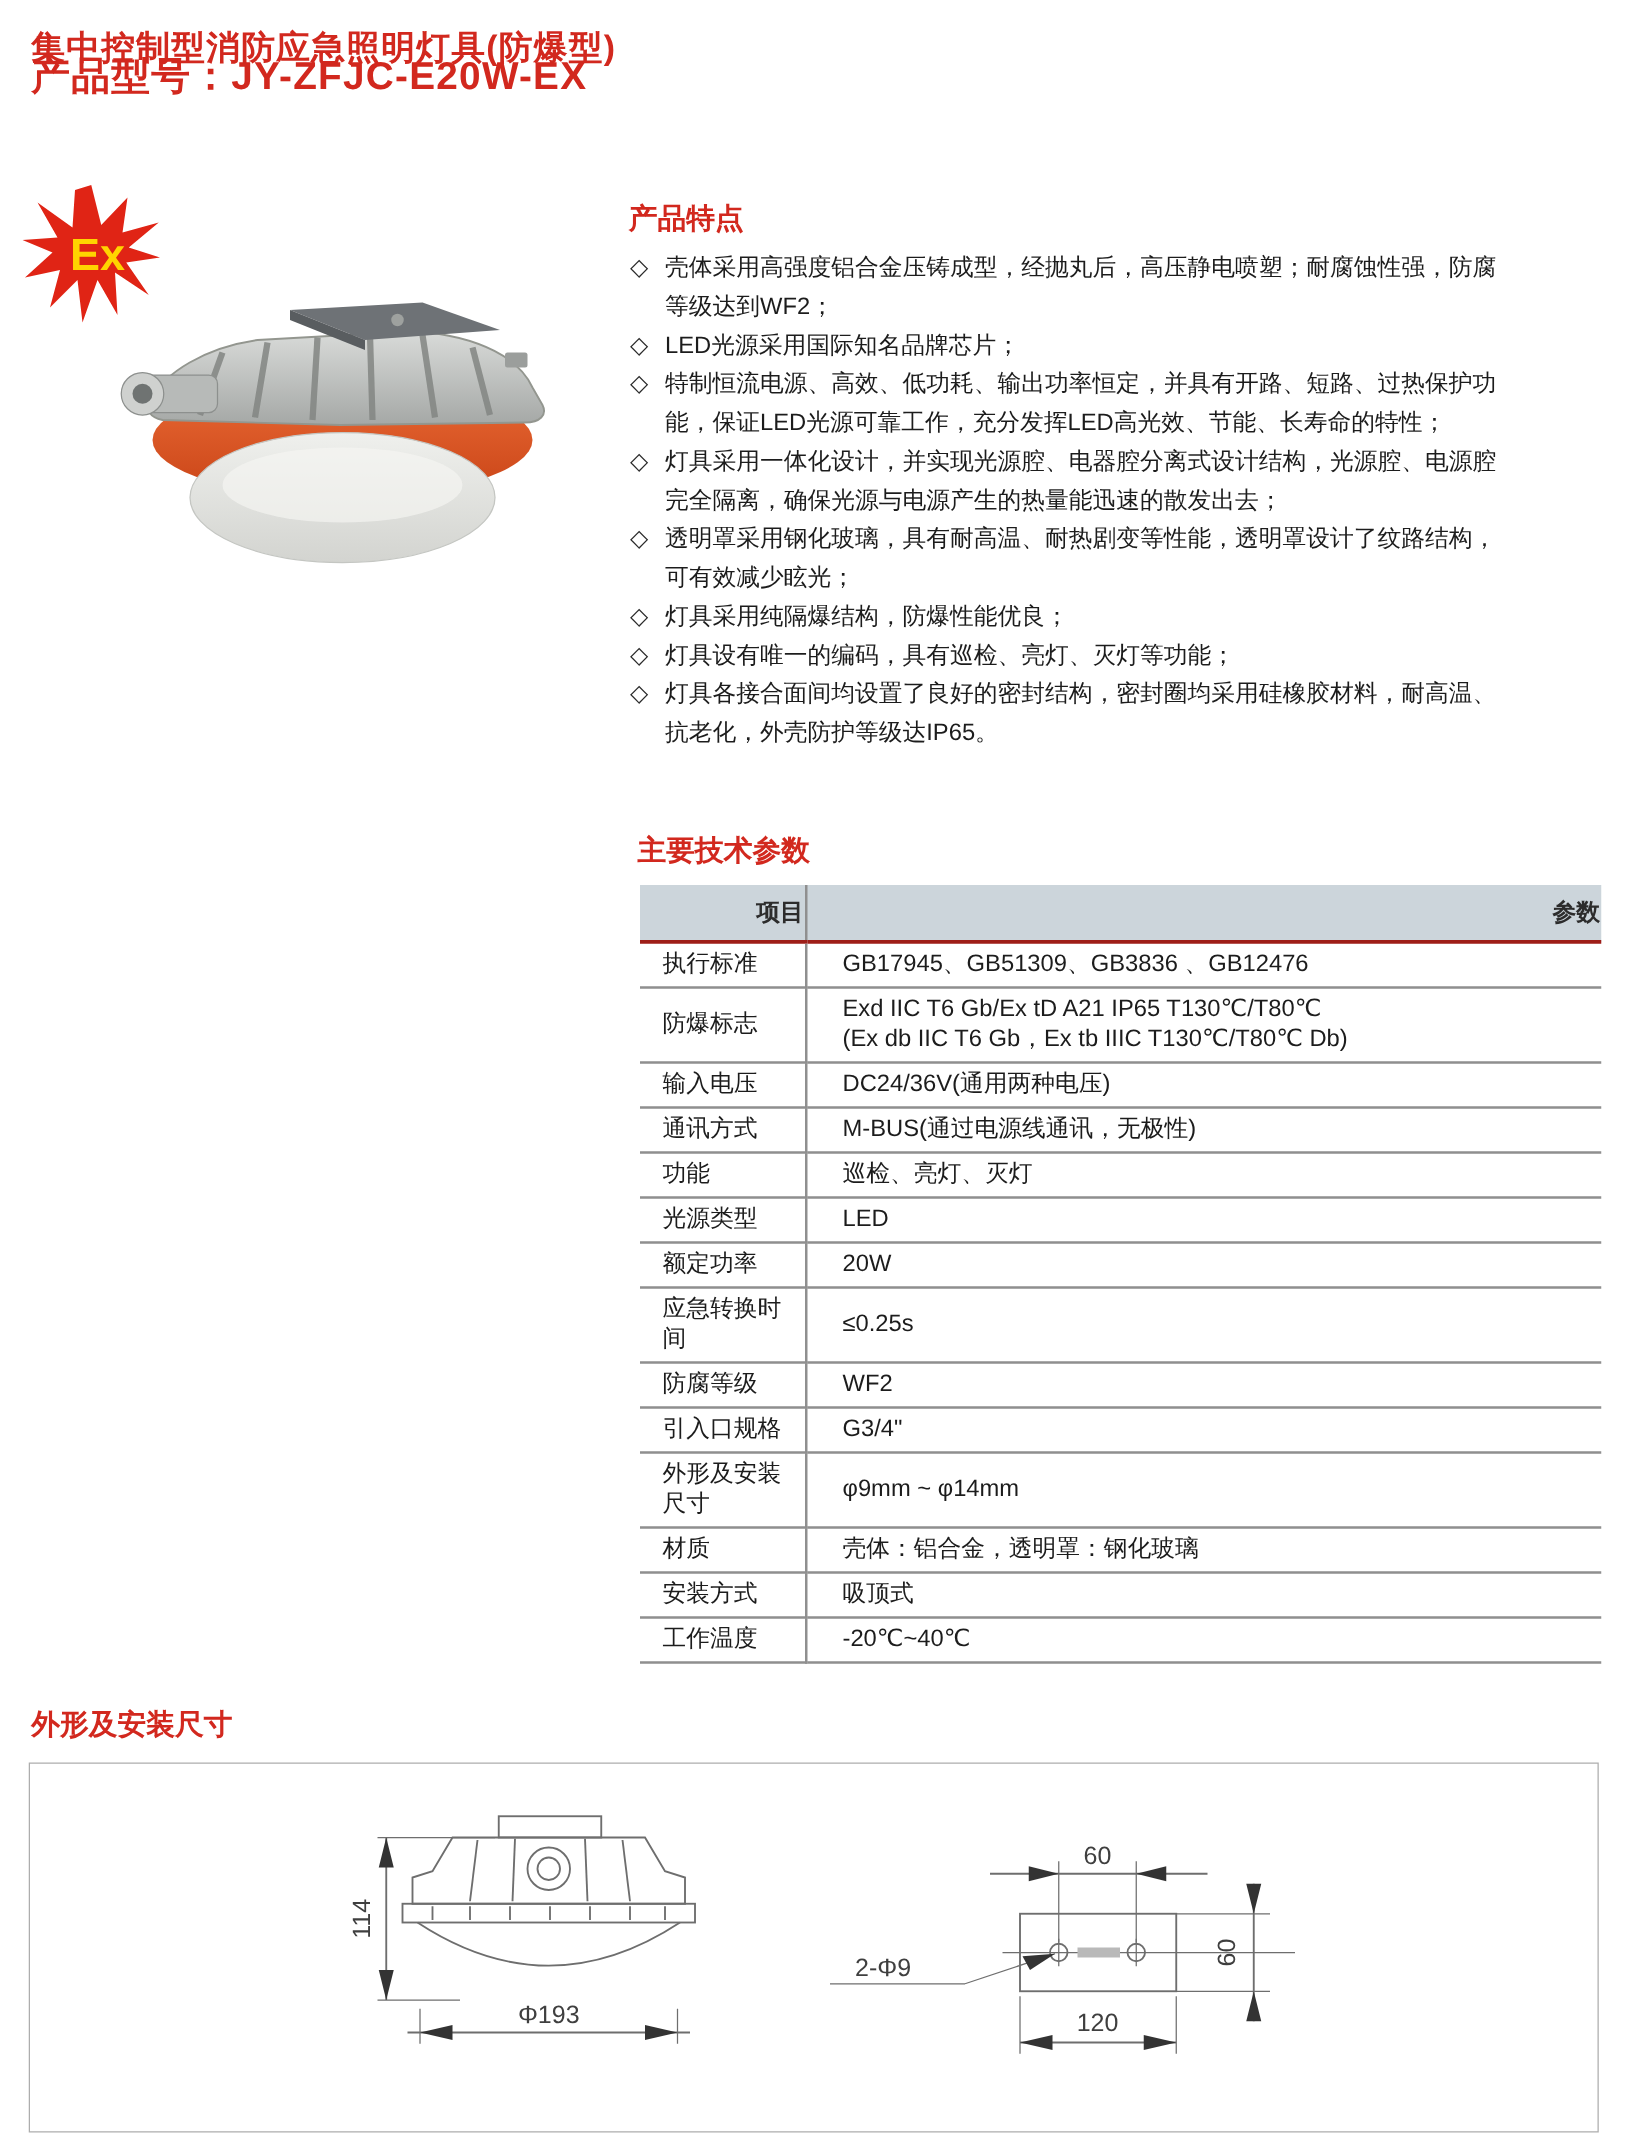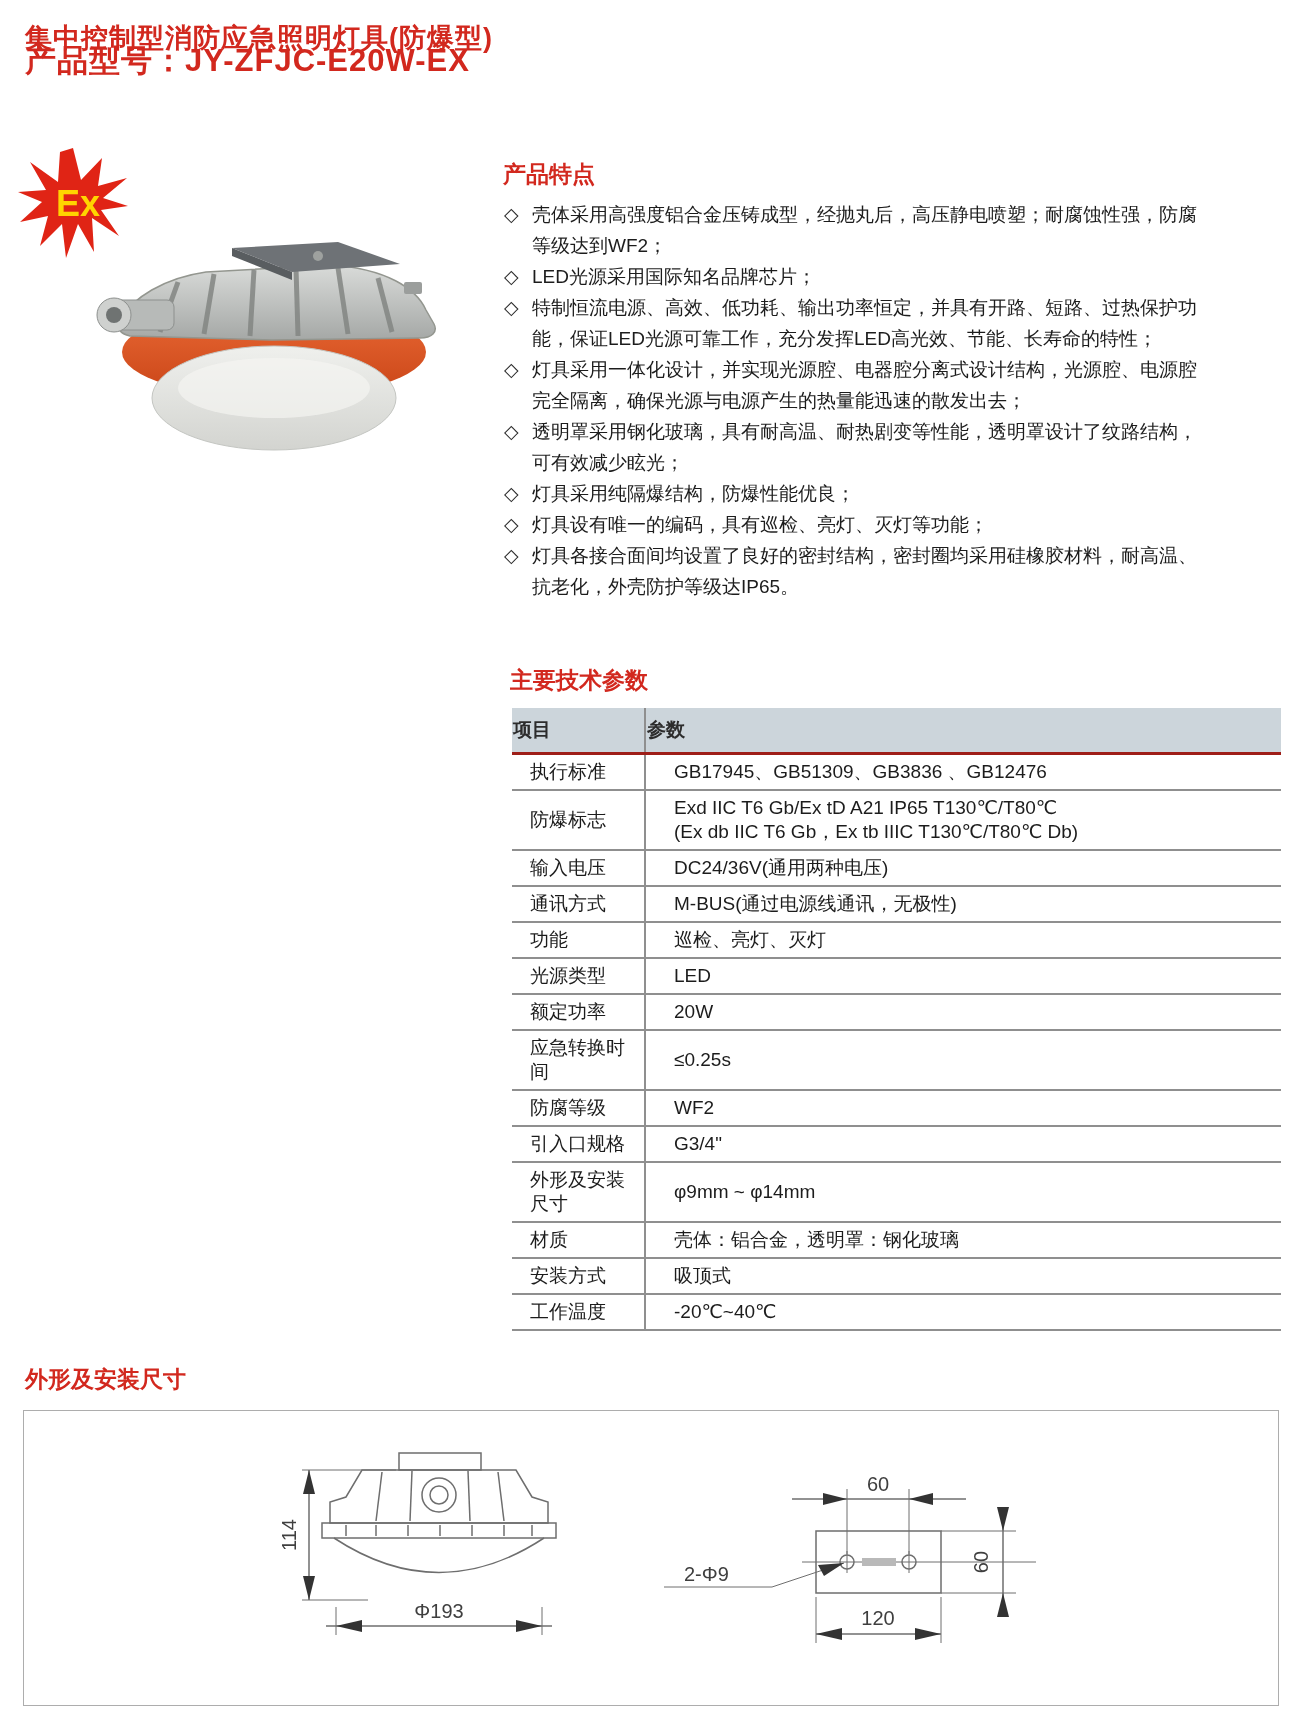--- a/index.html
+++ b/index.html
@@ -20,21 +20,21 @@
   .sec-heading{font-size:23px;font-weight:bold;color:#d2281e;margin:0 0 9px 0;}
   .feature-list{list-style:none;margin:0;padding:0;font-size:19px;line-height:31px;color:#1c1c1c;}
   .feature-list li{position:relative;padding-left:29px;}
   .feature-list .marker{position:absolute;left:1px;top:0;color:#2a2a2a;}
 
   
   .specs{left:512px;top:626px;width:770px;margin-top:39px;}
   .specs .sec-heading{margin-left:-2px;}
   table.spec{border-collapse:collapse;width:769px;margin-top:12px;table-layout:fixed;font-size:19px;}
   table.spec th{background:#ccd5db;height:42px;font-weight:600;color:#2c2c2c;
-                border-bottom:3px solid #9e1e18;text-align:left;font-family:Liberation Serif, serif;}
+                border-bottom:3px solid #9e1e18;text-align:right;font-family:Liberation Serif, serif;}
   table.spec col.c1{width:133px;}
   table.spec td{border-bottom:2px solid #8f8f8f;vertical-align:middle;line-height:24px;}
   table.spec td.lbl{border-right:2px solid #8f8f8f;padding:5px 4px 5px 18px;}
   table.spec td.val{padding:5px 8px 5px 28px;white-space:pre-line;}
   table.spec th.h1{border-right:2px solid #8f8f8f;}
 
   
   .dims-heading{left:25px;top:1364px;}
   .dim-box{left:23px;top:1410px;width:1254px;height:294px;border:1px solid #adadad;background:#fff;}
   svg text.dim{font-family:"Liberation Sans","DejaVu Sans",sans-serif;font-size:20px;fill:#3f3f3f;}

